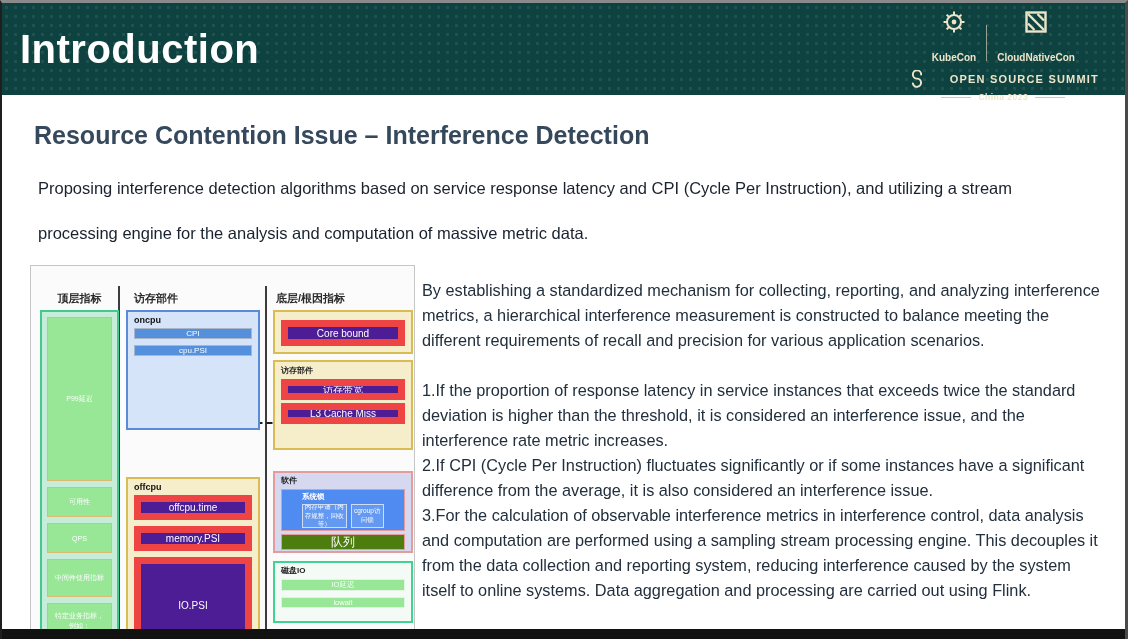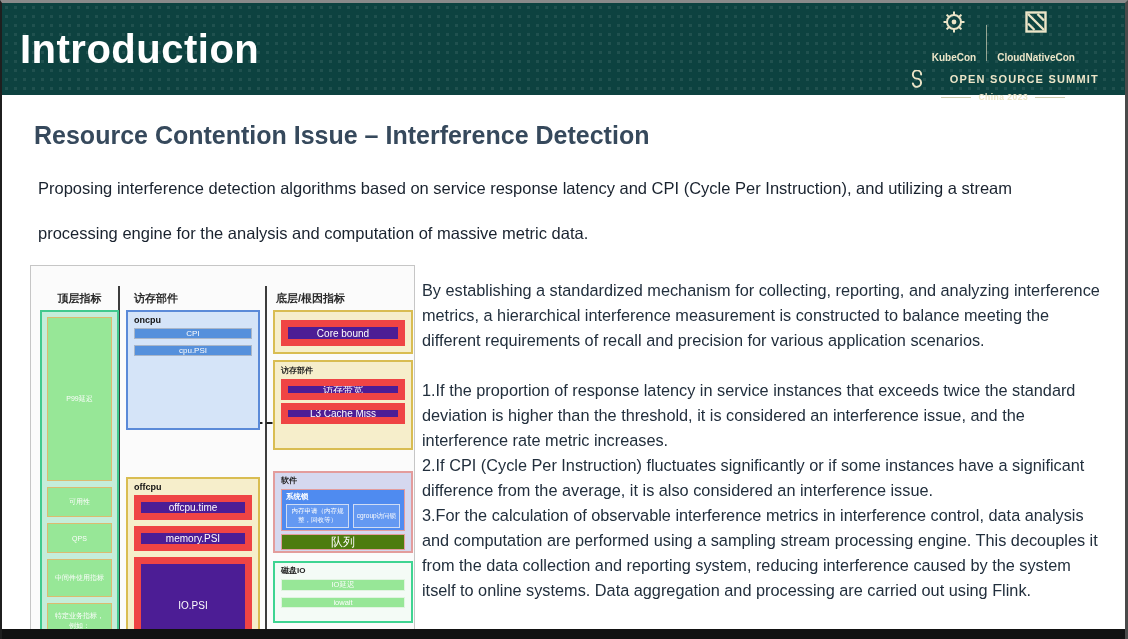--- a/index.html
+++ b/index.html
@@ -64,21 +64,21 @@
   .offcpu .row2 .ybox { flex:1; height:84px; }
   .offcpu .iopsi { margin-top:6px; height:96px; }
 
   
   .ywrap { background:#f6eecb; border:2px solid #d9bd52; padding:3px 6px; overflow:hidden; }
   .c3a { height:44px; padding-top:8px; } .c3a .ybox { height:26px; }
   .c3b { margin-top:6px; height:90px; }
   .slabel { font-size:8px; font-weight:bold; color:#222; margin-bottom:3px; }
   .c3b .ybox { height:21px; margin-top:3px; }
   .soft { margin-top:21px; height:82px; background:#d5d8ef; border:2px solid #e39c9c; padding:2px 6px 4px; }
-  .syslock { background:#4f8bf0; border:1px solid #e39c9c; padding:2px 4px; height:42px; }
+  .syslock { background:#4f8bf0; border:1px solid #e39c9c; padding:2px 20px; height:42px; }
   .syslock .glabel { color:#fff; font-size:7.5px; margin-bottom:2px; }
   .slrow { display:flex; gap:4px; }
   .pbox { background:#6499f2; border:1px solid #cfdcf4; font-size:6.5px; height:24px; line-height:1.35; }
   .pbox.wide { flex:1.35; } .pbox.narrow { flex:1; }
   .queue { margin-top:3px; height:16px; background:#4d7c0f; border:1px solid #e39c9c; font-size:12px; }
   .disk { margin-top:8px; height:62px; background:#f4fbf6; border:2px solid #3fd492; padding:2px 6px; }
   .disk .gbox2 { flex:1; height:44px; background:#97e797; border:1px solid #e0f4e0; font-size:7.5px; }
   .net { margin-top:7px; height:56px; background:#dfe9f8; border:2px solid #9bb9e2; padding:2px 6px; }
   .net .nbox { flex:1; height:32px; background:#93b9dd; border:1px solid #c6d6ec; font-size:7.5px; }
 

